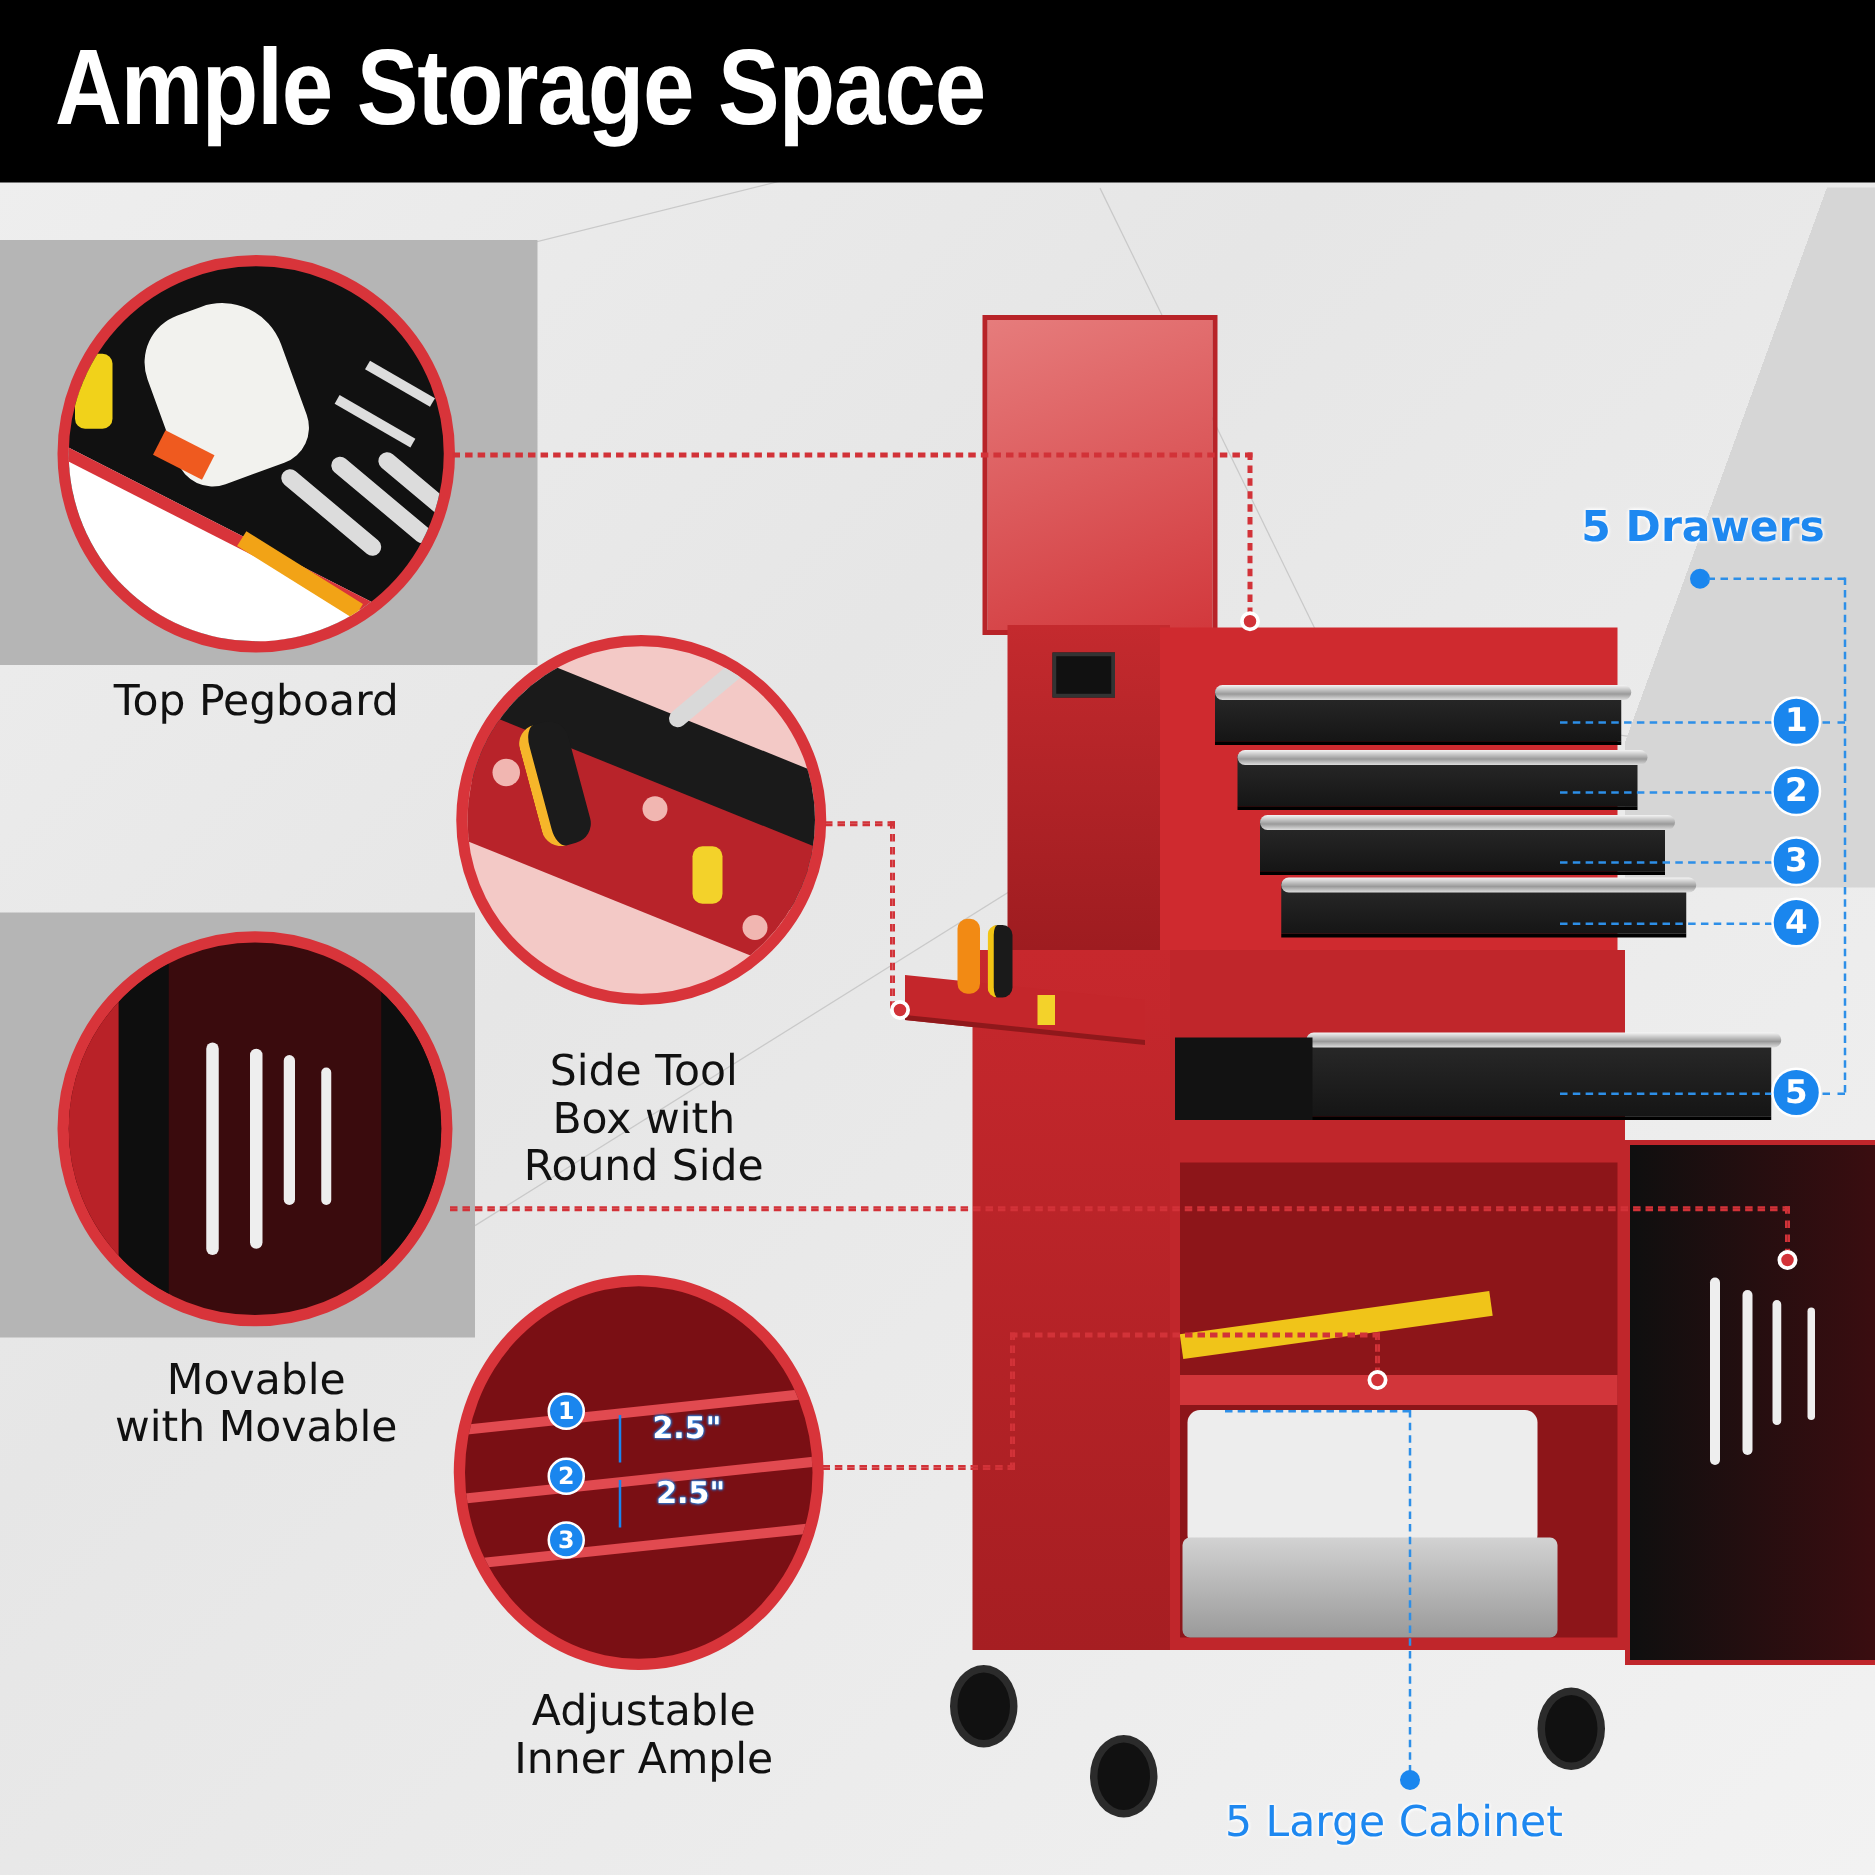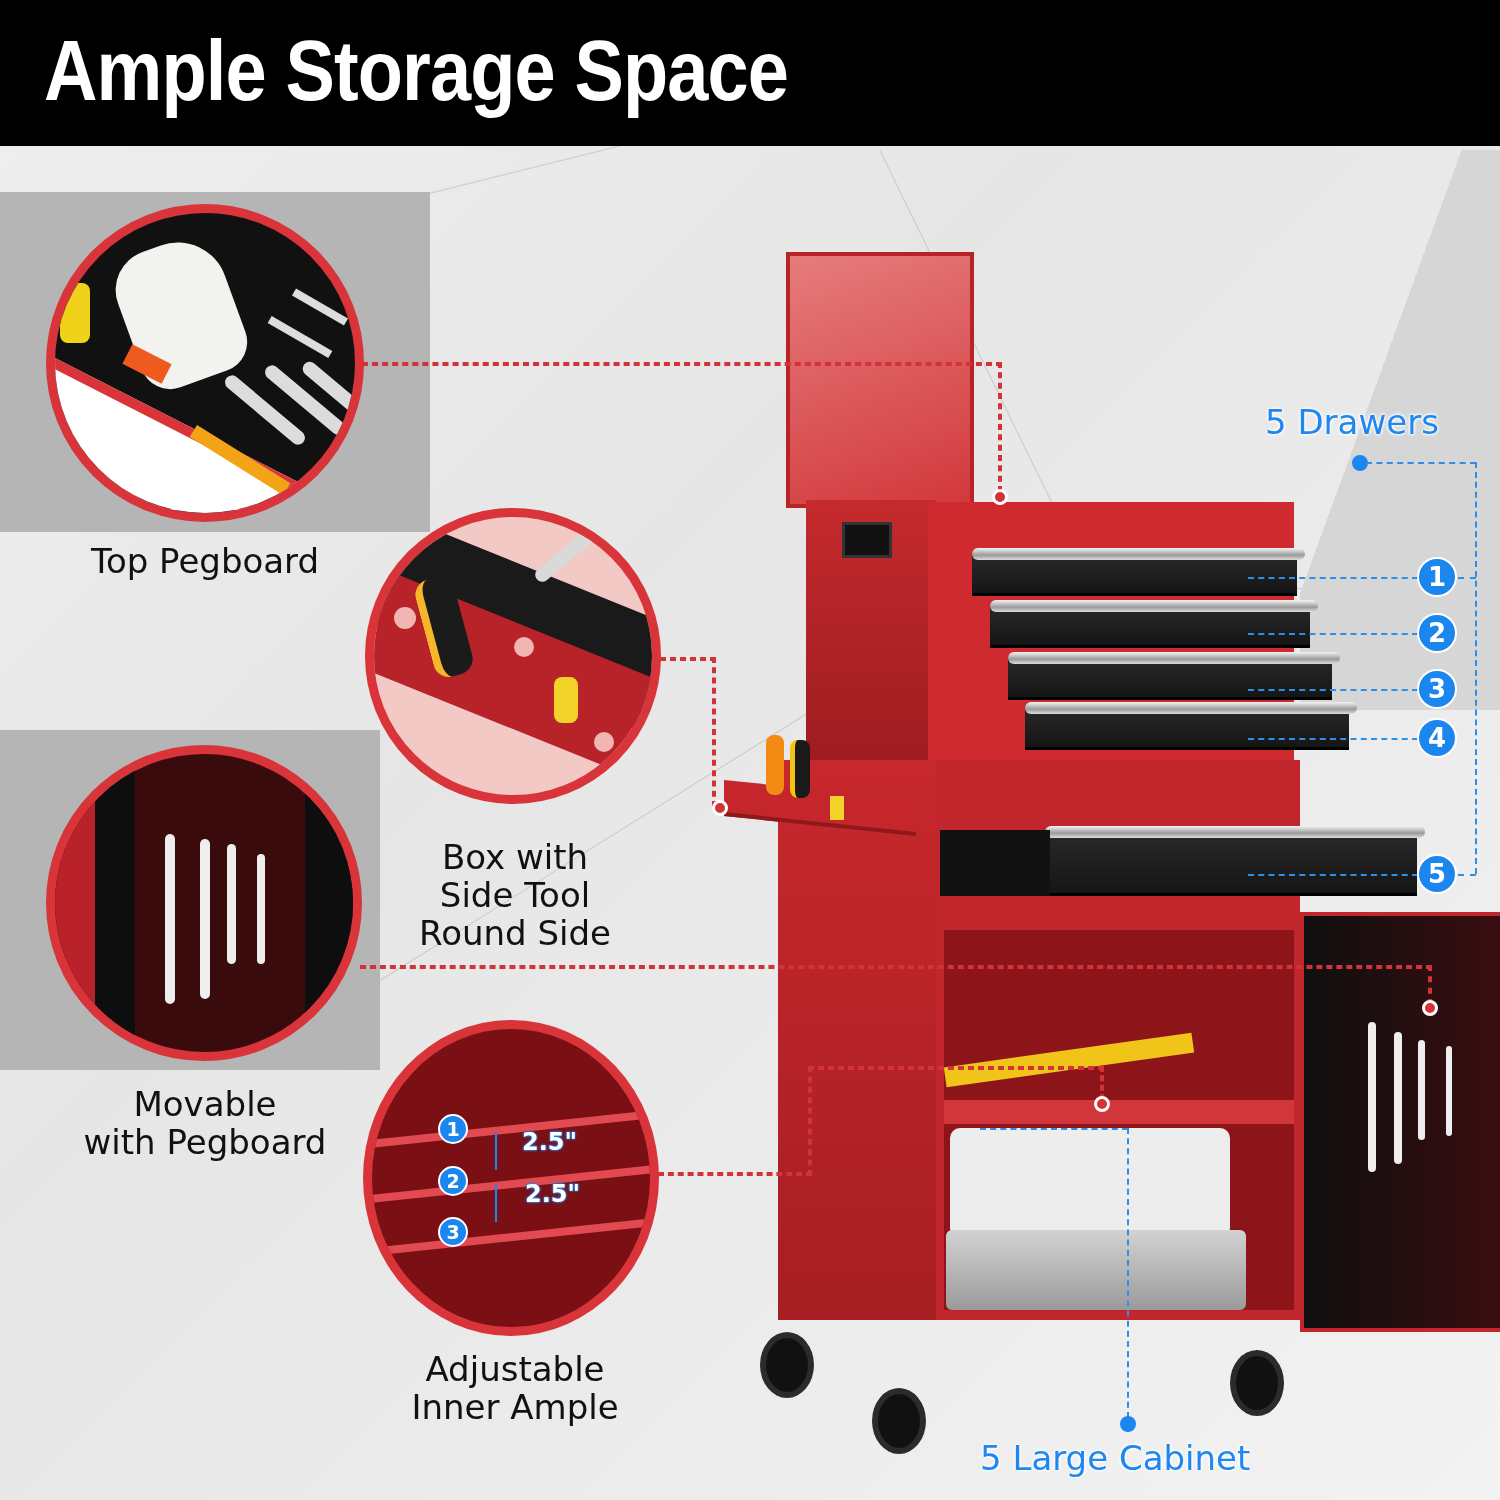--- a/index.html
+++ b/index.html
@@ -25,21 +25,21 @@
   .circle {
     position: absolute; border-radius: 50%; border: 9px solid #d8343a;
     overflow: hidden;
   }
   .label {
     position: absolute; text-align: center; color: #111;
     font-family: "DejaVu Sans", sans-serif; font-size: 34px; line-height: 38px;
   }
   .blue-label {
     position: absolute; color: #1e88f0;
-    font-family: "DejaVu Sans", sans-serif; font-size: 34px; font-weight: 400;
+    font-family: "DejaVu Sans", sans-serif; font-size: 34px; font-weight: 700;
     text-shadow: 0 0 3px #fff, 0 0 3px #fff, 0 0 4px #fff;
   }
   .num {
     position: absolute; width: 40px; height: 40px; border-radius: 50%;
     background: #1a86ee; color: #fff; font-weight: 700; font-size: 26px;
     display: flex; align-items: center; justify-content: center;
     border: 2px solid #fff;
   }
   .snum { width: 30px; height: 30px; font-size: 19px; }
   .dash-h { position: absolute; height: 0; border-top: 2px dashed #2d8fe8; }
@@ -96,37 +96,37 @@
   <div class="abs" style="left:-20px;top:-20px;width:360px;height:110px;background:#1a1a1a;transform:rotate(22deg);transform-origin:left top;"></div>
   <div class="abs" style="left:-20px;top:40px;width:400px;height:100px;background:#b8232a;transform:rotate(22deg);transform-origin:left top;"></div>
   <div class="abs" style="left:140px;top:120px;width:20px;height:20px;border-radius:50%;background:#f1b6b1;"></div>
   <div class="abs" style="left:220px;top:215px;width:20px;height:20px;border-radius:50%;background:#f1b6b1;"></div>
   <div class="abs" style="left:20px;top:90px;width:22px;height:22px;border-radius:50%;background:#f1b6b1;"></div>
   <div class="abs" style="left:50px;top:60px;width:40px;height:100px;background:#1b1b1b;border-radius:16px;border-left:8px solid #f6b62a;transform:rotate(-15deg);"></div>
   <div class="abs" style="left:180px;top:160px;width:24px;height:46px;background:#f3d22a;border-radius:8px;"></div>
   <div class="abs" style="left:150px;top:20px;width:110px;height:14px;background:#d9d9d9;border-radius:7px;transform:rotate(-40deg);"></div>
 </div>
 <div class="label" style="left:380px;top:838px;width:270px;">
+  <div>Side Tool</div>
   <div>Box with</div>
-  <div>Side Tool</div>
   <div>Round Side</div>
 </div>
 
 <div class="circle" style="left:46px;top:745px;width:316px;height:316px;background:#3a0b0d;">
   <div class="abs" style="left:0;top:0;width:40px;height:320px;background:#b92228;"></div>
   <div class="abs" style="left:40px;top:0;width:40px;height:320px;background:#0e0e0e;"></div>
   <div class="abs" style="left:250px;top:0;width:60px;height:320px;background:#0e0e0e;"></div>
   <div class="abs" style="left:110px;top:80px;width:10px;height:170px;background:#eee;border-radius:5px;"></div>
   <div class="abs" style="left:145px;top:85px;width:10px;height:160px;background:#eee;border-radius:5px;"></div>
   <div class="abs" style="left:172px;top:90px;width:9px;height:120px;background:#eee;border-radius:5px;"></div>
   <div class="abs" style="left:202px;top:100px;width:8px;height:110px;background:#eee;border-radius:4px;"></div>
 </div>
 <div class="label" style="left:60px;top:1085px;width:290px;">
   <div>Movable</div>
-  <div>with Pegboard</div>
+  <div>with Movable</div>
 </div>
 
 <div class="circle" style="left:363px;top:1020px;width:296px;height:316px;background:#7a0f14;">
   <div class="abs" style="left:-10px;top:95px;width:320px;height:8px;background:#e14a50;transform:rotate(-6deg);"></div>
   <div class="abs" style="left:-10px;top:150px;width:320px;height:8px;background:#e14a50;transform:rotate(-6deg);"></div>
   <div class="abs" style="left:-10px;top:203px;width:320px;height:8px;background:#e14a50;transform:rotate(-6deg);"></div>
 </div>
 <div class="num snum" style="left:438px;top:1114px;">1</div>
 <div class="num snum" style="left:438px;top:1166px;">2</div>
 <div class="num snum" style="left:438px;top:1217px;">3</div>

